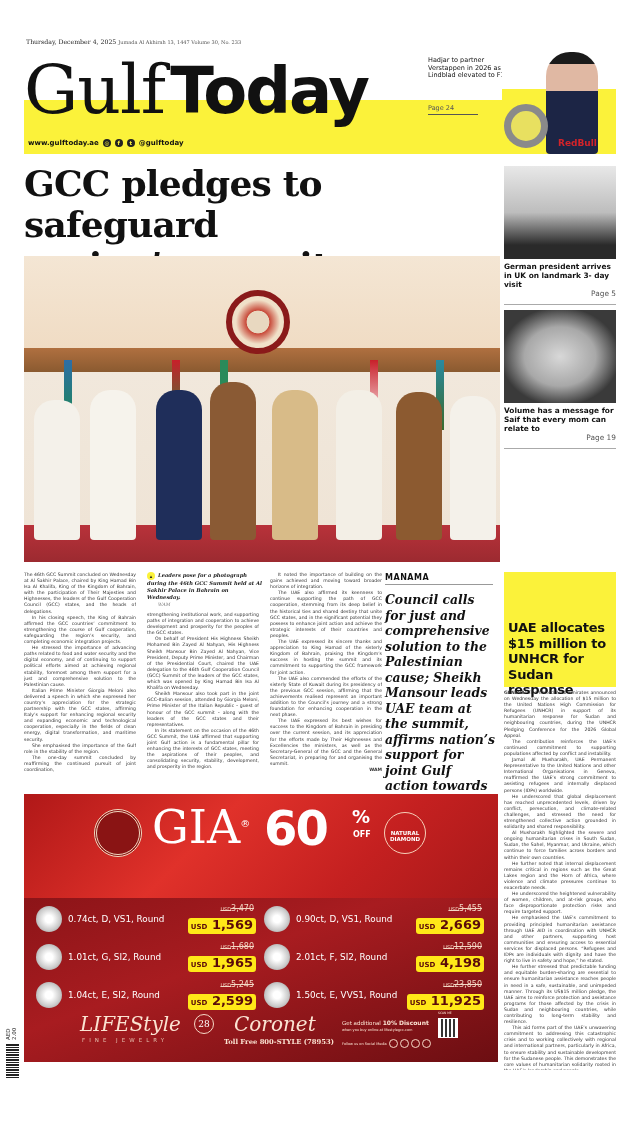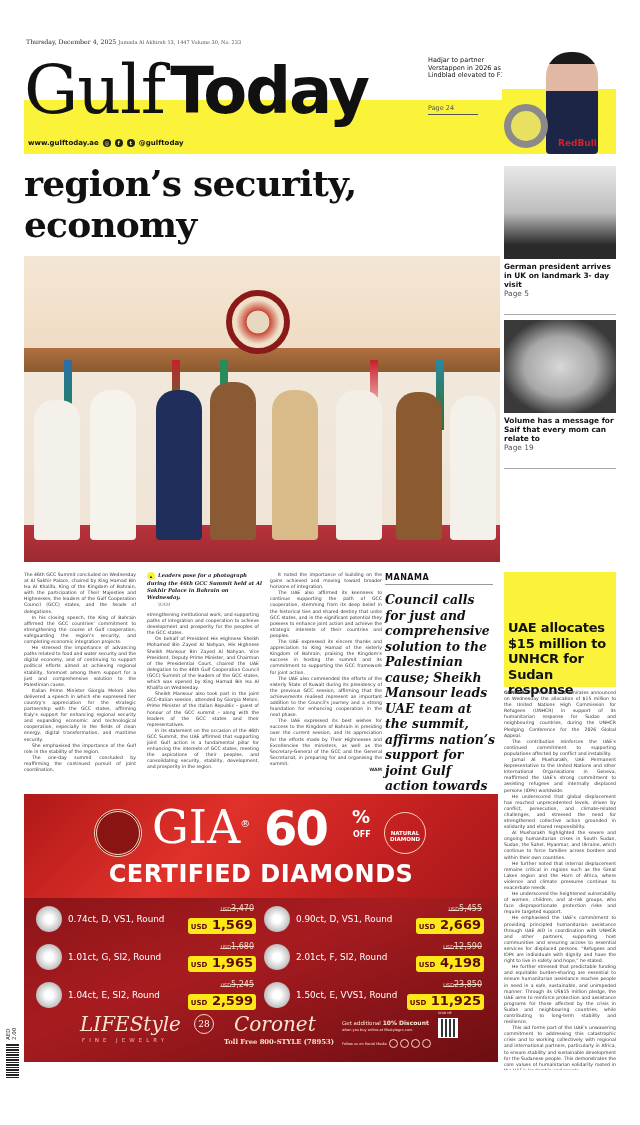--- a/index.html
+++ b/index.html
@@ -30,24 +30,24 @@
 .col{font-size:4.6px;line-height:6.1px;color:#333;text-align:justify;overflow:hidden}
 .col p{text-indent:8px}
 .col p.first{text-indent:0}
 #col1{left:24px;top:572px;width:112px;height:212px}
 #col2{left:147px;top:612px;width:112px;height:172px}
 #col3{left:270px;top:572px;width:112px;height:212px}
 .wam{text-align:right;font-size:4.5px;font-weight:700}
 #manama{left:385px;top:573px;width:108px;font-size:8px;font-weight:700;letter-spacing:0.5px;border-bottom:1px solid #999;padding-bottom:2px}
 #pull{left:385px;top:592px;width:112px;font-family:"DejaVu Serif",serif;font-style:italic;font-weight:700;font-size:12.4px;line-height:15.5px;color:#111}
 #sidebar{left:504px;top:166px;width:112px}
-.side-item{margin-bottom:5px;border-bottom:1.5px solid #aaa;padding-bottom:16px}
+.side-item{margin-bottom:5px;border-bottom:1.5px solid #aaa;padding-bottom:6px}
 .side-img{width:112px;height:93px;background:#bbb}
 .side-title{font-size:7.4px;font-weight:700;line-height:9px;margin-top:3px}
-.side-page{font-size:7.4px;color:#555;line-height:9px}
+.side-page{font-size:7.4px;text-align:right;color:#555;line-height:9px}
 #uae-box{left:504px;top:572px;width:112px;height:115px;background:#fbf23a;padding:48px 4px 4px 4px}
 #uae-box div{font-size:13px;font-weight:700;line-height:15.5px;letter-spacing:-0.2px}
 #col-uae{left:504px;top:690px;width:112px;height:380px}
 #ad{left:24px;top:794px;width:474px;height:268px;background:linear-gradient(135deg,#b01818 0,#e0312a 30%,#c42020 55%,#8a1214 100%);overflow:hidden;color:#fff}
 #ad .band{position:absolute;left:0;top:104px;width:474px;height:164px;background:linear-gradient(160deg,#8c1418 0,#a81c20 40%,#6c0e12 100%)}
 #ad .seal{position:absolute;left:70px;top:15px;width:48px;height:48px;border-radius:50%;border:3px double #f3d9c0;background:#8a1414}
 #ad .gia{position:absolute;left:128px;top:10px;font-family:"DejaVu Serif",serif;font-size:46px;color:#fff;line-height:1}
 #ad .sixty{position:absolute;left:240px;top:10px;font-size:48px;font-weight:700;line-height:1;letter-spacing:-2px}
 #ad .pct{position:absolute;left:328px;top:14px;font-size:18px;font-weight:700;line-height:1}
 #ad .off{position:absolute;left:329px;top:36px;font-size:8px;font-weight:700}
@@ -96,20 +96,21 @@
 </div>
 <div id="teaser-f1" class="abs">Hadjar to partner Verstappen in 2026 as Lindblad elevated to F1</div>
 <div id="teaser-f1-page" class="abs">Page 24</div>
 <div id="f1-photo" class="abs">
   <div class="driver"></div>
   <div class="wheel"></div>
   <div class="rb">RedBull</div>
 </div>
 
 <h1 id="headline" class="abs">
+  <div>GCC pledges to safeguard</div>
   <div>region’s security, economy</div>
 </h1>
 
 <div id="main-photo" class="abs">
   <div class="emblem"></div>
   <div class="flag" style="left:40px;background:linear-gradient(180deg,#2d6ea8,#1a8a4a)"></div>
   <div class="flag" style="left:148px;background:linear-gradient(180deg,#c8202a,#2a8a3a)"></div>
   <div class="flag" style="left:196px;background:#2a8a5a"></div>
   <div class="flag" style="left:346px;background:linear-gradient(180deg,#c8202a,#fff)"></div>
   <div class="flag" style="left:412px;background:linear-gradient(180deg,#2a8aa0,#3a6a2a)"></div>
@@ -185,21 +186,20 @@
 </div>
 
 <div id="ad" class="abs">
   <div class="band"></div>
   <div class="seal"></div>
   <div class="gia"><span>GIA</span><sup style="font-size:10px">®</sup></div>
   <div class="sixty">60</div>
   <div class="pct">%</div>
   <div class="off">OFF</div>
   <div class="nat">NATURAL DIAMOND</div>
-  <div class="cert">CERTIFIED DIAMONDS</div>
 
   <div class="drow" style="left:12px;top:110px">
     <div class="diamond"></div>
     <div class="dlabel">0.74ct, D, VS1, Round</div>
     <div class="pricebox">
       <div class="old"><span class="cur">USD</span><span>3,470</span></div>
       <div class="new"><span class="cur">USD</span> <span>1,569</span></div>
     </div>
   </div>
   <div class="drow" style="left:240px;top:110px">

